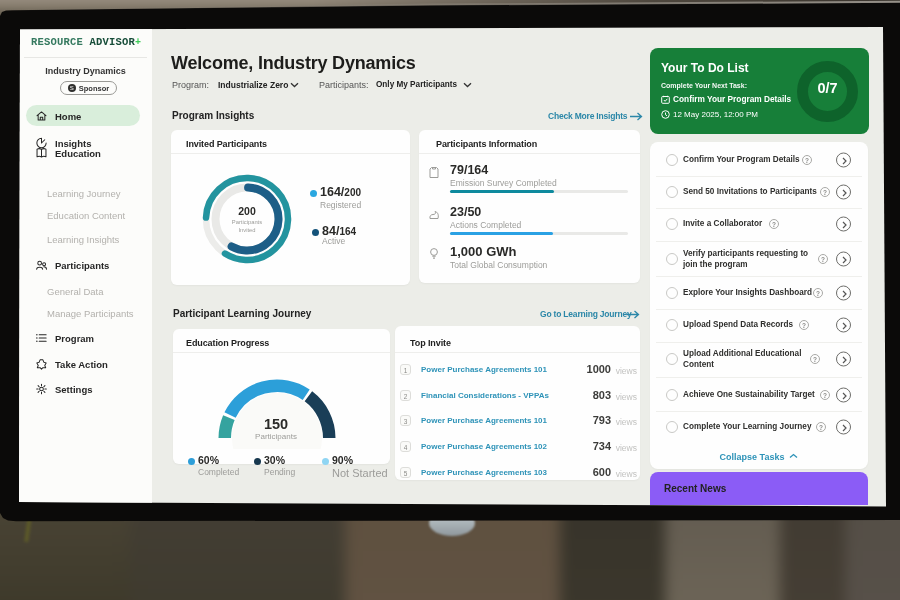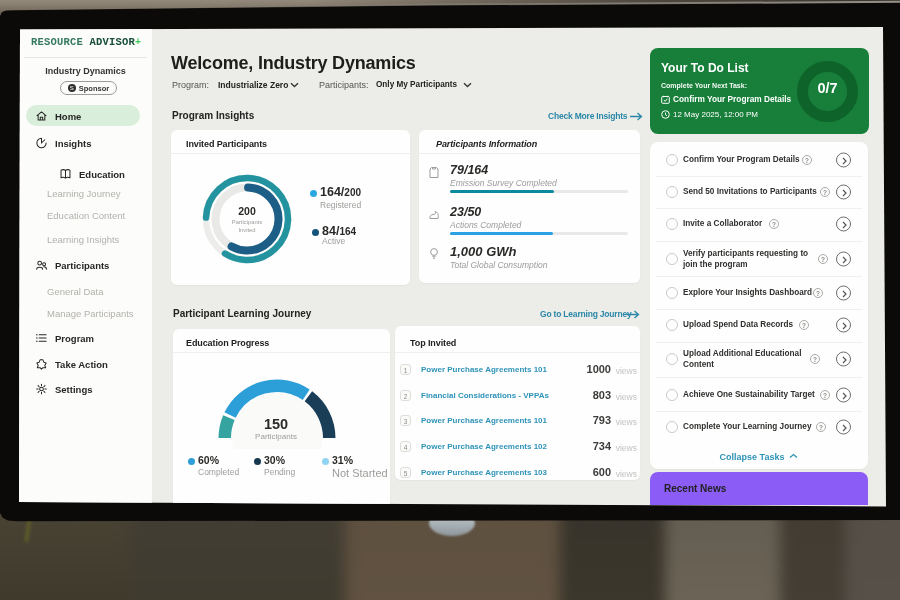--- a/index.html
+++ b/index.html
@@ -122,21 +122,21 @@
               <path d="M2.2 6.6 L7 2.6 L11.8 6.6 M3.4 6 V11.4 H10.6 V6 M5.7 11.4 V8.4 H8.3 V11.4" fill="none" stroke="#262626" stroke-width="1.1" stroke-linecap="round" stroke-linejoin="round"></path>
             </svg>
       <div class="tx">Home</div>
     </div>
     <div class="nav" style="top:106px;">
       <svg class="ic" viewBox="0 0 14 14">
               <path d="M12 7 A5 5 0 1 1 7 2 M7 7 L7 2 M7 7 L10.5 3.5" fill="none" stroke="#262626" stroke-width="1.1" stroke-linecap="round"></path>
             </svg>
       <div class="tx">Insights</div>
     </div>
-    <div class="nav" style="top:137px;margin-left:24px;">
+    <div class="nav" style="top:116px;">
       <svg class="ic" viewBox="0 0 14 14">
               <path d="M7 3.2 C5.8 2.2 3.6 2.2 2.2 2.8 V11 C3.6 10.4 5.8 10.4 7 11.4 C8.2 10.4 10.4 10.4 11.8 11 V2.8 C10.4 2.2 8.2 2.2 7 3.2 V11" fill="none" stroke="#262626" stroke-width="1.1" stroke-linecap="round" stroke-linejoin="round"></path>
             </svg>
       <div class="tx">Education</div>
     </div>
     <div class="nav sub" style="top:156px;">
             <div class="tx">Learning Journey</div>
           </div>
     <div class="nav sub" style="top:202px;">
             <div class="tx">Learning Insights</div>
@@ -215,21 +215,21 @@
       <text x="55" y="68" text-anchor="middle" font-size="5.8" fill="#9c9c99">Invited</text>
     </svg>
     <div class="ldot" style="left:139px; top:60px; width:7px; height:7px; background:#2aa7e0;"></div>
     <div class="bignum" style="left:149px; top:55px; font-size:12.5px;">164/<span style="font-size:10px;">200</span></div>
     <div class="gray" style="left:149px; top:70px; font-size:8.5px;">Registered</div>
     <div class="ldot" style="left:141px; top:99px; width:7px; height:7px; background:#14537a;"></div>
     <div class="bignum" style="left:151px; top:94px; font-size:12.5px;">84/<span style="font-size:10px;">164</span></div>
     <div class="gray" style="left:151px; top:106px; font-size:8.5px;">Active</div>
   </div>
 
-  <div class="card" id="cardB" style="left:400px; top:103px; width:221px; height:153px;font-style:italic;">
+  <div class="card" id="cardB" style="left:400px; top:103px; width:221px; height:153px;">
     <div class="ctitle" style="left:9px; top:9px;">Participants Information</div>
     <div class="cdiv" style="top:23px;"></div>
     <svg style="position:absolute; left:9px; top:36px;" width="12" height="13" viewBox="0 0 12 13">
             <path d="M3.5 1.5 H8.5 L10 3 V11.5 H2 V3 Z M4.5 1.5 V3 H7.5 V1.5" fill="none" stroke="#9c9c99" stroke-width="1"></path>
           </svg>
     <div class="bignum" style="left:31px; top:33px; font-size:12.5px;">79/164</div>
     <div class="gray" style="left:31px; top:48px; font-size:8.5px;">Emission Survey Completed</div>
     <div class="track" style="left:31px; top:60px; width:178px;"></div>
     <div class="fill" style="left:31px; top:60px; width:104px; background:#0e8a9e;"></div>
     <svg style="position:absolute; left:9px; top:78px;" width="12" height="12" viewBox="0 0 12 12">
@@ -243,44 +243,44 @@
             <circle cx="6" cy="5" r="3.4" fill="none" stroke="#9c9c99" stroke-width="1"></circle>
             <path d="M5 8.5 V10 H7 V8.5 M5.3 11.5 H6.7" stroke="#9c9c99" stroke-width="1" fill="none"></path>
           </svg>
     <div class="bignum" style="left:31px; top:114px; font-size:13px;">1,000 GWh</div>
     <div class="gray" style="left:31px; top:130px; font-size:8.5px;">Total Global Consumption</div>
   </div>
 
   <div class="h2" style="left:154px; top:281px;">Participant Learning Journey</div>
   <div class="link" style="left:521px; top:282px;">Go to Learning Journey</div>
 
-  <div class="card" id="cardC" style="left:154px; top:302px; width:217px; height:192px;">
+  <div class="card" id="cardC" style="left:154px; top:302px; width:217px; height:135px;">
     <div class="ctitle" style="left:5px; top:9px;">Education Progress</div>
     <div class="cdiv" style="top:23px;"></div>
     <svg style="position:absolute; left:41.5px; top:46px;" width="124" height="74" viewBox="0 0 124 74">
       <circle cx="62" cy="63" r="45" fill="#fafaf8"></circle>
       <path d="M 9.75 63 A 52.25 52.25 0 0 1 13.9 42.6" fill="none" stroke="#35a39f" stroke-width="12.5"></path>
       <path d="M 15.04 40.1 A 52.25 52.25 0 0 1 91.2 19.7" fill="none" stroke="#2c9fd9" stroke-width="12.5"></path>
       <path d="M 93.4 21.3 A 52.25 52.25 0 0 1 114.25 63" fill="none" stroke="#1a3e57" stroke-width="12.5"></path>
     </svg>
     <div class="bignum" style="left:0px; top:87px; width:206px; text-align:center; font-size:14.5px;">150</div>
     <div class="gray" style="left:0px; top:103px; width:206px; text-align:center; font-size:8px;">Participants</div>
     <div class="ldot" style="left:15px; top:129px; width:7px; height:7px; background:#2d9ed8;"></div>
     <div class="bignum" style="left:25px; top:125px; font-size:10.5px;">60%</div>
     <div class="gray" style="left:25px; top:138px; font-size:8.5px;">Completed</div>
     <div class="ldot" style="left:81px; top:129px; width:7px; height:7px; background:#16374e;"></div>
     <div class="bignum" style="left:91px; top:125px; font-size:10.5px;">30%</div>
     <div class="gray" style="left:91px; top:138px; font-size:8.5px;">Pending</div>
     <div class="ldot" style="left:149px; top:129px; width:7px; height:7px; background:#8fd5f3;"></div>
-    <div class="bignum" style="left:159px; top:125px; font-size:10.5px;">31%</div>
+    <div class="bignum" style="left:159px; top:125px; font-size:10.5px;">90%</div>
     <div class="gray" style="left:159px; top:138px; font-size:11px;">Not Started</div>
   </div>
 
   <div class="card" id="cardD" style="left:376px; top:299px; width:245px; height:154px;">
-    <div class="ctitle" style="left:7px; top:12px;">Top Invited</div>
+    <div class="ctitle" style="left:7px; top:12px;">Top Invite</div>
     <div class="cdiv" style="top:26px;"></div>
     <div class="lesson" style="top:37px;">
             <div class="num">1</div>
             <div class="nm">Power Purchase Agreements 101</div>
             <div class="v">1000</div>
             <div class="vw">views</div>
           </div>
     <div class="lesson" style="top:63px;padding-left:48px;">
             <div class="num">2</div>
             <div class="nm">Financial Considerations - VPPAs</div>

